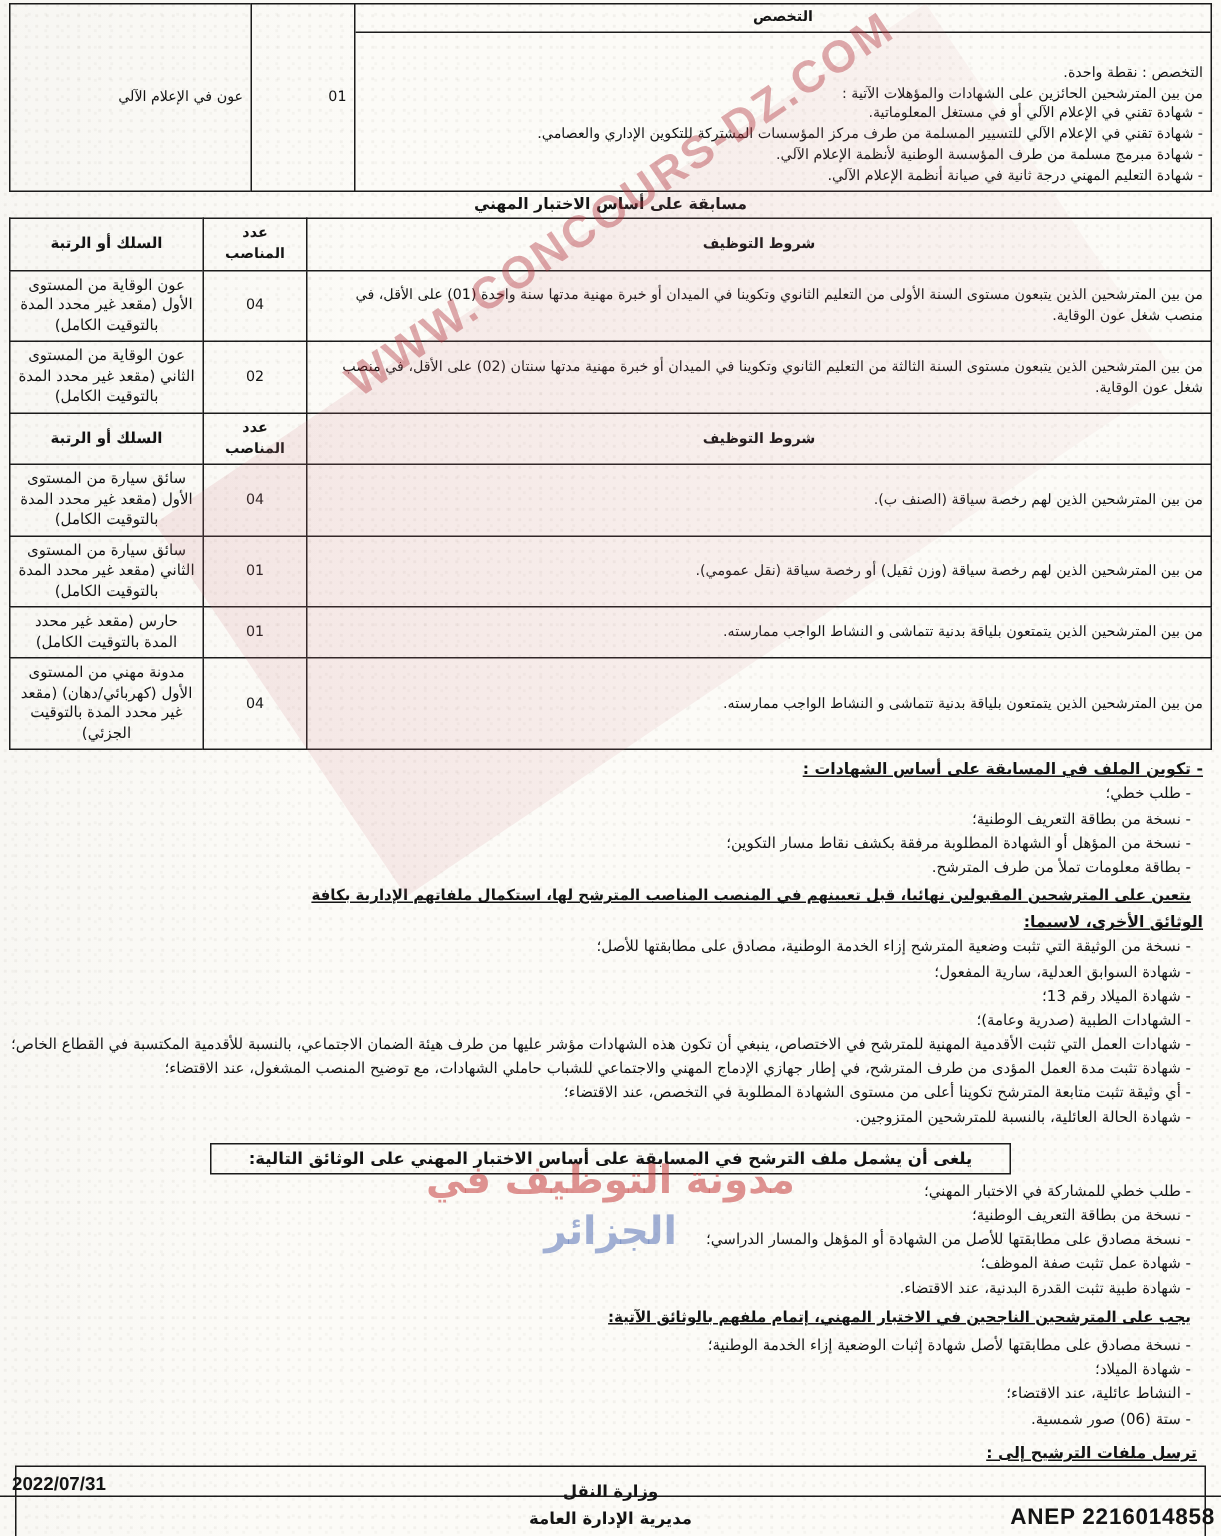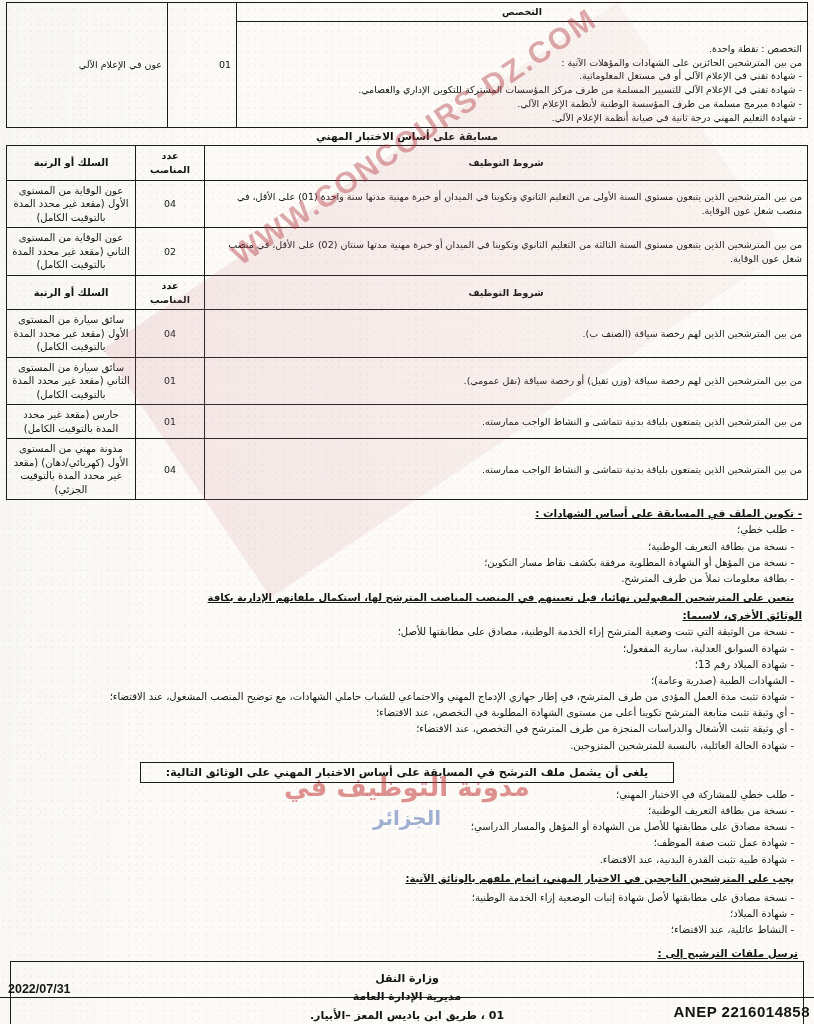--- a/index.html
+++ b/index.html
@@ -163,21 +163,21 @@
     text-align:center;
     color:rgba(196,60,60,.55);
     font-size:26px;
     letter-spacing:1px;
     font-family:"DejaVu Sans", sans-serif;
   }
   .wm-center2{
     left:0;right:0;top:806px;
     text-align:center;
     color:rgba(70,100,175,.50);
-    font-size:20px;
+    font-size:26px;
     font-family:"DejaVu Sans", sans-serif;
   }
 </style>
 </head>
 <body>
 
 <div class="page">
   <div class="grain"></div>
 
   <div class="sheet">
@@ -256,41 +256,42 @@
     </ul>
     <p class="para b u">يتعين على المترشحين المقبولين نهائيا، قبل تعيينهم في المنصب المناصب المترشح لها، استكمال ملفاتهم الإدارية بكافة</p>
     <div class="section-title" style="margin-top:2px;">الوثائق الأخرى، لاسيما:</div>
     <ul class="dash">
       <li>- نسخة من الوثيقة التي تثبت وضعية المترشح إزاء الخدمة الوطنية، مصادق على مطابقتها للأصل؛</li>
       <li>- شهادة السوابق العدلية، سارية المفعول؛</li>
       <li>- شهادة الميلاد رقم 13؛</li>
       <li>- الشهادات الطبية (صدرية وعامة)؛</li>
     </ul>
     <ul class="dash">
+      <li>- شهادات العمل التي تثبت الأقدمية المهنية للمترشح في الاختصاص، ينبغي أن تكون هذه الشهادات مؤشر عليها من طرف هيئة الضمان الاجتماعي، بالنسبة للأقدمية المكتسبة في القطاع الخاص؛</li>
       <li>- شهادة تثبت مدة العمل المؤدى من طرف المترشح، في إطار جهازي الإدماج المهني والاجتماعي للشباب حاملي الشهادات، مع توضيح المنصب المشغول، عند الاقتضاء؛</li>
       <li>- أي وثيقة تثبت متابعة المترشح تكوينا أعلى من مستوى الشهادة المطلوبة في التخصص، عند الاقتضاء؛</li>
-      <li>- أي وثيقة تثبت الأشغال والدراسات المنجزة من طرف المترشح في التخصص، عند الاقتضاء؛</li>
       <li>- شهادة الحالة العائلية، بالنسبة للمترشحين المتزوجين.</li>
     </ul>
 
     <div class="box-wrap">
       <div class="boxed">يلغى أن يشمل ملف الترشح في المسابقة على أساس الاختبار المهني على الوثائق التالية:</div>
     </div>
     <ul class="dash">
       <li>- طلب خطي للمشاركة في الاختبار المهني؛</li>
       <li>- نسخة من بطاقة التعريف الوطنية؛</li>
       <li>- نسخة مصادق على مطابقتها للأصل من الشهادة أو المؤهل والمسار الدراسي؛</li>
       <li>- شهادة عمل تثبت صفة الموظف؛</li>
       <li>- شهادة طبية تثبت القدرة البدنية، عند الاقتضاء.</li>
     </ul>
     <p class="para b u">يجب على المترشحين الناجحين في الاختبار المهني، إتمام ملفهم بالوثائق الآتية:</p>
     <ul class="dash">
       <li>- نسخة مصادق على مطابقتها لأصل شهادة إثبات الوضعية إزاء الخدمة الوطنية؛</li>
       <li>- شهادة الميلاد؛</li>
       <li>- النشاط عائلية، عند الاقتضاء؛</li>
+      <li>- ستة (06) صور شمسية.</li>
     </ul>
 
     <div class="send-title">ترسل ملفات الترشيح إلى :</div>
     <div class="addr-box">
       <div>وزارة النقل</div>
       <div>مديرية الإدارة العامة</div>
       <div>01 ، طريق ابن باديس المعز –الأبيار.</div>
 
     </div>
 

